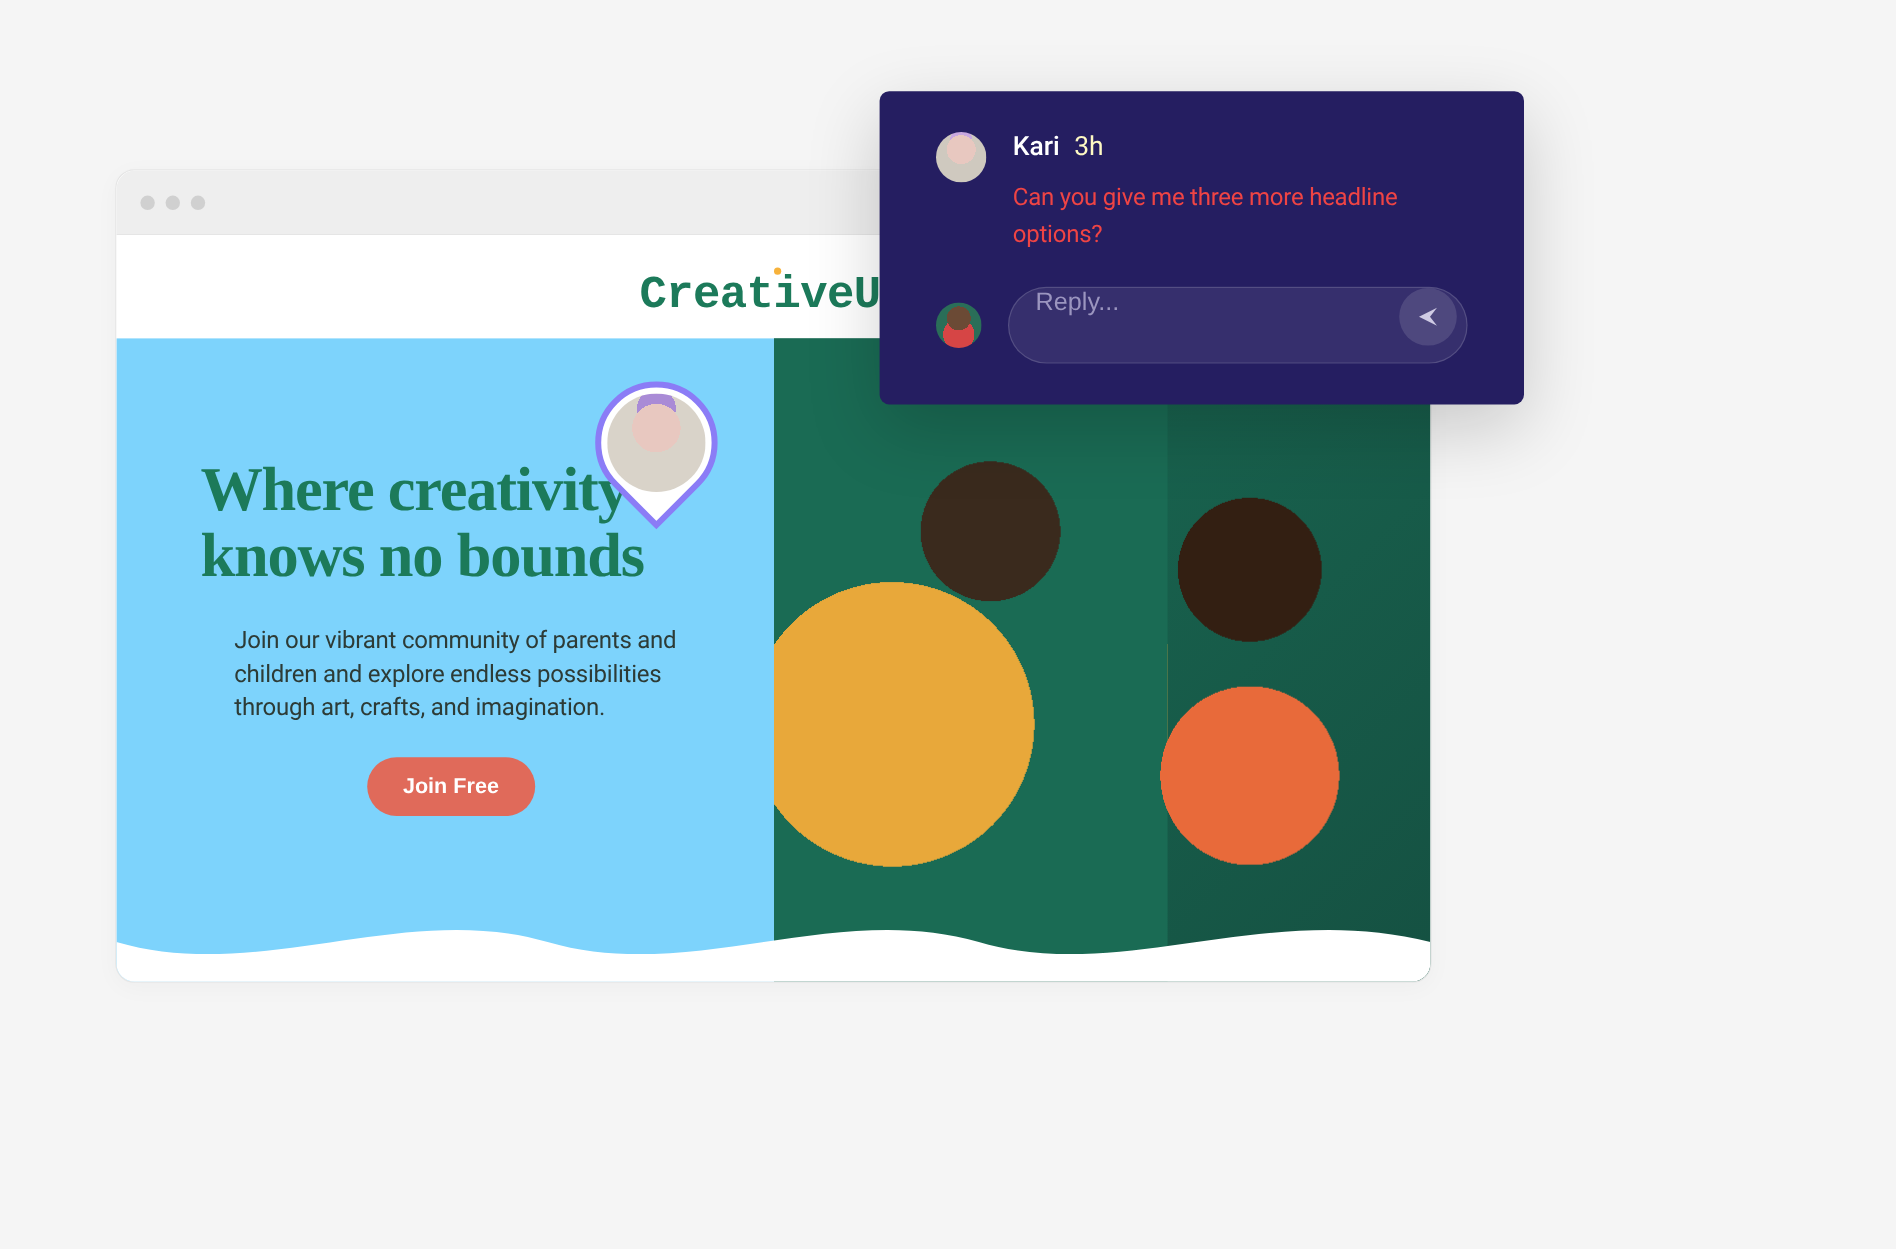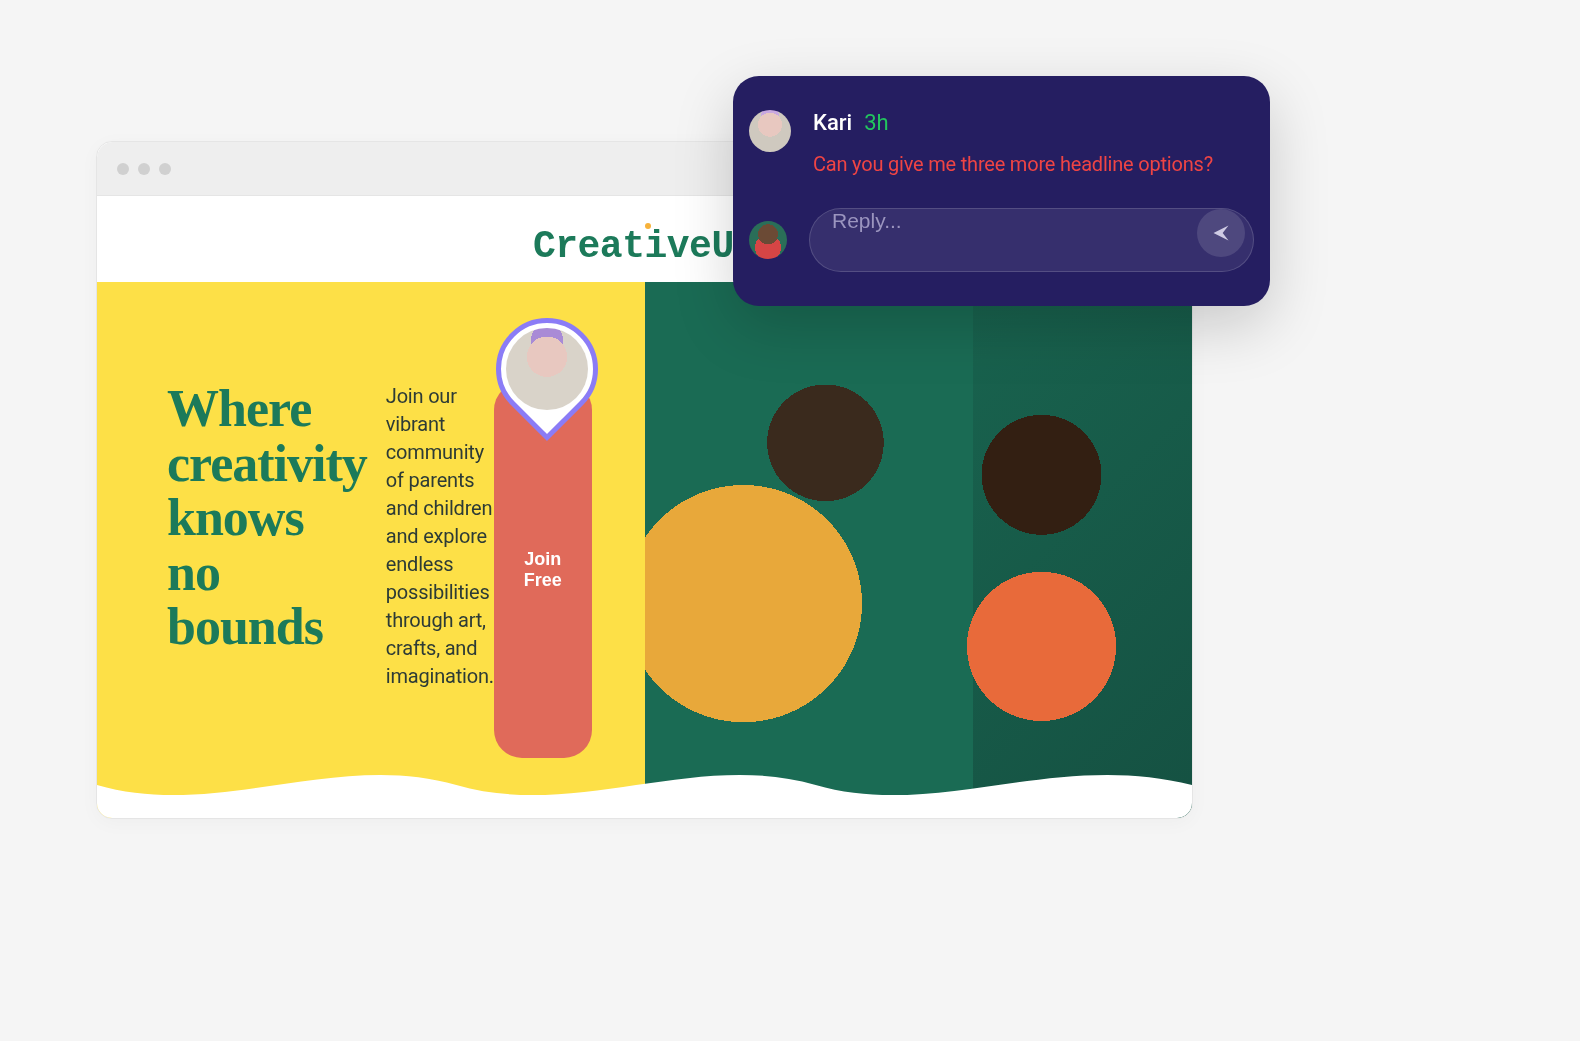--- a/index.html
+++ b/index.html
@@ -59,26 +59,27 @@
       content:''; position:absolute; top:-2px; left:1px;
       width:6px; height:6px; background:#f7b23b; border-radius:50%;
     }
     .hero {
       display: flex;
       height: calc(100% - 140px);
       position: relative;
     }
     .hero-left {
       width: 50%;
-      background: #fde047;
+      background: #7dd3fc;
       padding: 100px 60px 60px 70px;
       display: flex;
-      flex-direction: row;
+      flex-direction: column;
       justify-content: flex-start;
       position: relative;
+      align-items: center;
     }
     .hero-headline {
       font-family: Georgia, 'Times New Roman', serif;
       font-size: 52px;
       line-height: 1.05;
       font-weight: 600;
       color: #1c7a5a;
       letter-spacing: -1px;
       margin-bottom: 28px;
     }
@@ -154,42 +155,42 @@
       background: radial-gradient(circle at 50% 35%, #e8c8c0 0 30%, transparent 30%),
                   radial-gradient(circle at 50% 15%, #a98bd6 0 20%, transparent 20%),
                   #d9d3c9;
     }
     
     .comment-card {
       position: absolute;
       left: 733px; top: 76px;
       width: 537px;
       background: #251e61;
-      border-radius: 26px;
-      padding: 34px 16px;
+      border-radius: 8px;
+      padding: 34px 47px;
       z-index: 40;
       box-shadow: 0 20px 60px rgba(0,0,0,0.18);
       color: #fff;
     }
     .comment-head {
       display: flex;
       gap: 22px;
       align-items: flex-start;
     }
     .avatar {
       width: 42px; height: 42px; border-radius: 50%;
       background: radial-gradient(circle at 50% 35%, #e8c8c0 0 35%, transparent 35%),
                   radial-gradient(circle at 50% 15%, #c9a8e0 0 22%, transparent 22%),
                   #cfc9bf;
       flex-shrink: 0;
     }
     .comment-body { flex: 1; }
     .author-row { display: flex; gap: 12px; align-items: baseline; margin-bottom: 14px; }
     .author { font-size: 22px; font-weight: 500; color:#fff; }
-    .timestamp { font-size: 22px; color: #22c55e; }
+    .timestamp { font-size: 22px; color: #fef9c3; }
     .comment-text { font-size: 20px; line-height: 1.55; color:#ef4444; letter-spacing:-0.2px; }
     .reply-row {
       display: flex;
       gap: 22px;
       align-items: center;
       margin-top: 28px;
     }
     .reply-avatar {
       width: 38px; height: 38px; border-radius: 50%;
       background: radial-gradient(circle at 50% 35%, #6b4a35 0 32%, transparent 32%),

